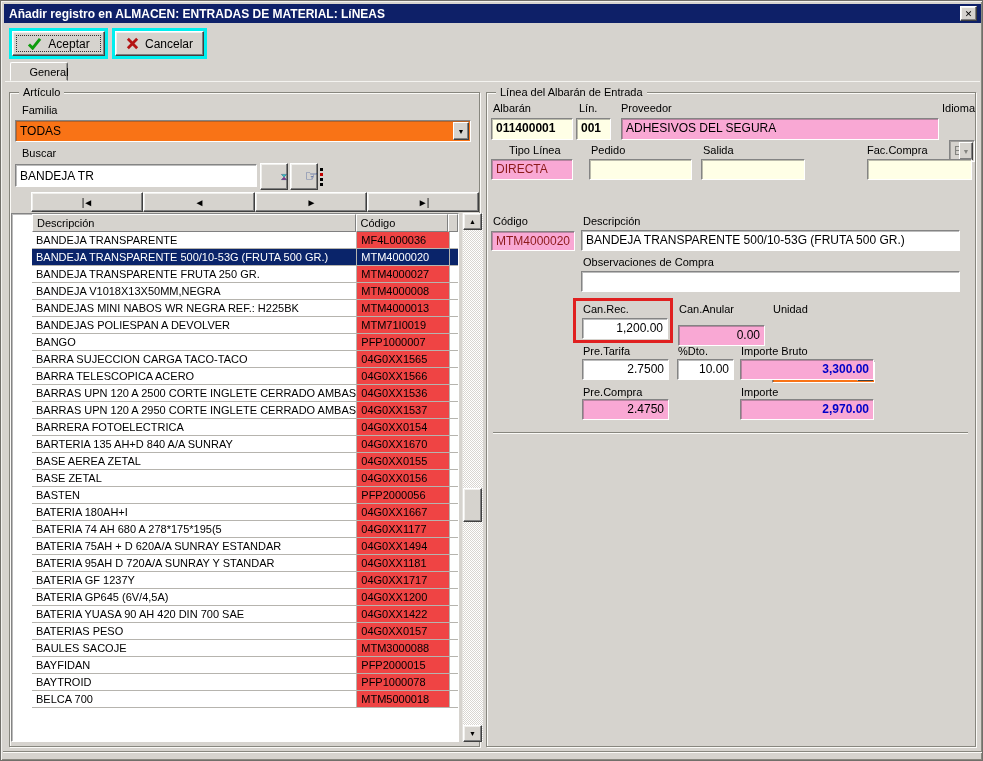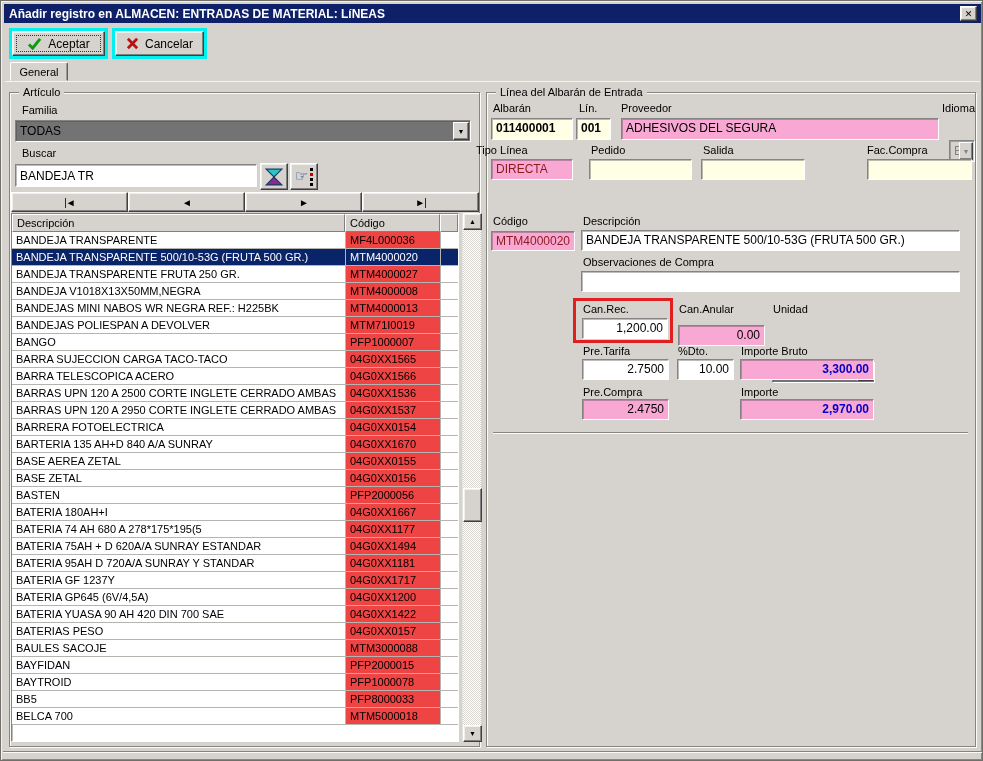--- a/index.html
+++ b/index.html
@@ -6,21 +6,21 @@
   *{box-sizing:border-box;}
   .win{
     position:relative;width:983px;height:761px;margin:0 auto;
     background:#d6d3ce;
     font-family:"Liberation Sans","DejaVu Sans",sans-serif;
     font-size:11px;color:#000;
     border:1px solid #716f6a;
     box-shadow:inset 1px 1px 0 #f2f1ee, inset -1px -1px 0 #8a8880;
     overflow:hidden;
   }
-  .abs{position:absolute;}
+  .abs{position:absolute;padding-left:20px;}
   
   .titlebar{
     left:3px;top:3px;width:977px;height:19px;
     background:#0e2068;color:#fff;font-weight:bold;font-size:12px;
     display:flex;align-items:center;padding-left:5px;
   }
   .closebtn{
     position:absolute;right:4px;top:2px;width:17px;height:15px;
     background:#d6d3ce;border:1px solid;border-color:#fff #404040 #404040 #fff;
     box-shadow:inset -1px -1px 0 #808080,inset 1px 1px 0 #f4f4f0;
@@ -60,21 +60,21 @@
   }
   
   .groupbox{
     border:1px solid #87867e;
     box-shadow:inset 1px 1px 0 #fbfaf7,1px 1px 0 #fbfaf7;
   }
   .grouplabel{
     position:absolute;top:-7px;left:9px;background:#d6d3ce;padding:0 4px;font-size:11px;
   }
   
-  .combo{background:#737373;display:flex;align-items:center;padding-left:4px;font-size:12px;position:relative;}
+  .combo{background:#f97316;display:flex;align-items:center;padding-left:4px;font-size:12px;position:relative;}
   .combo .arrowbtn{
     position:absolute;right:1px;top:1px;bottom:1px;width:16px;
     background:#d6d3ce;border:1px solid;border-color:#fff #404040 #404040 #fff;
     box-shadow:inset -1px -1px 0 #808080;
     display:flex;align-items:center;justify-content:center;font-size:7px;color:#000;
   }
   .combo.disabled{background:#d6d3ce;color:#848480;}
   .combo.disabled .arrowbtn{color:#848480;}
   
   .navrow{display:flex;}
@@ -367,25 +367,20 @@
     <div class="td code">PFP2000015</div>
     <div class="td fill"></div>
   </div>
 
   <div class="trow">
     <div class="td desc">BAYTROID</div>
     <div class="td code">PFP1000078</div>
     <div class="td fill"></div>
   </div>
 
-  <div class="trow">
-    <div class="td desc">BB5</div>
-    <div class="td code">PFP8000033</div>
-    <div class="td fill"></div>
-  </div>
 
   <div class="trow">
     <div class="td desc">BELCA 700</div>
     <div class="td code">MTM5000018</div>
     <div class="td fill"></div>
   </div>
 </div>
   </div>
 
   <div class="abs sb" style="left:461px;top:212px;width:19px;height:529px;">
@@ -410,21 +405,21 @@
 
   <span class="lbl" style="left:620px;top:101px;">Proveedor</span>
   <div class="abs field sunken dis" style="left:620px;top:117px;width:318px;height:22px;">ADHESIVOS DEL SEGURA</div>
 
   <span class="lbl" style="left:941px;top:101px;">Idioma</span>
   <div class="abs combo sunken disabled" style="left:948px;top:117px;width:26px;height:22px;">
     <span>E</span>
     <span class="arrowbtn" style="width:14px;">▼</span>
   </div>
 
-  <span class="lbl" style="left:475px;top:143px;">Tipo Línea</span>
+  <span class="lbl" style="left:508px;top:143px;">Tipo Línea</span>
   <div class="abs field sunken dis maroon" style="left:490px;top:158px;width:82px;height:21px;">DIRECTA</div>
 
   <span class="lbl" style="left:590px;top:143px;">Pedido</span>
   <div class="abs field sunken cream" style="left:588px;top:158px;width:103px;height:21px;"></div>
 
   <span class="lbl" style="left:702px;top:143px;">Salida</span>
   <div class="abs field sunken cream" style="left:700px;top:158px;width:104px;height:21px;"></div>
 
   <span class="lbl" style="left:866px;top:143px;">Fac.Compra</span>
   <div class="abs field sunken cream" style="left:866px;top:158px;width:105px;height:21px;"></div>

